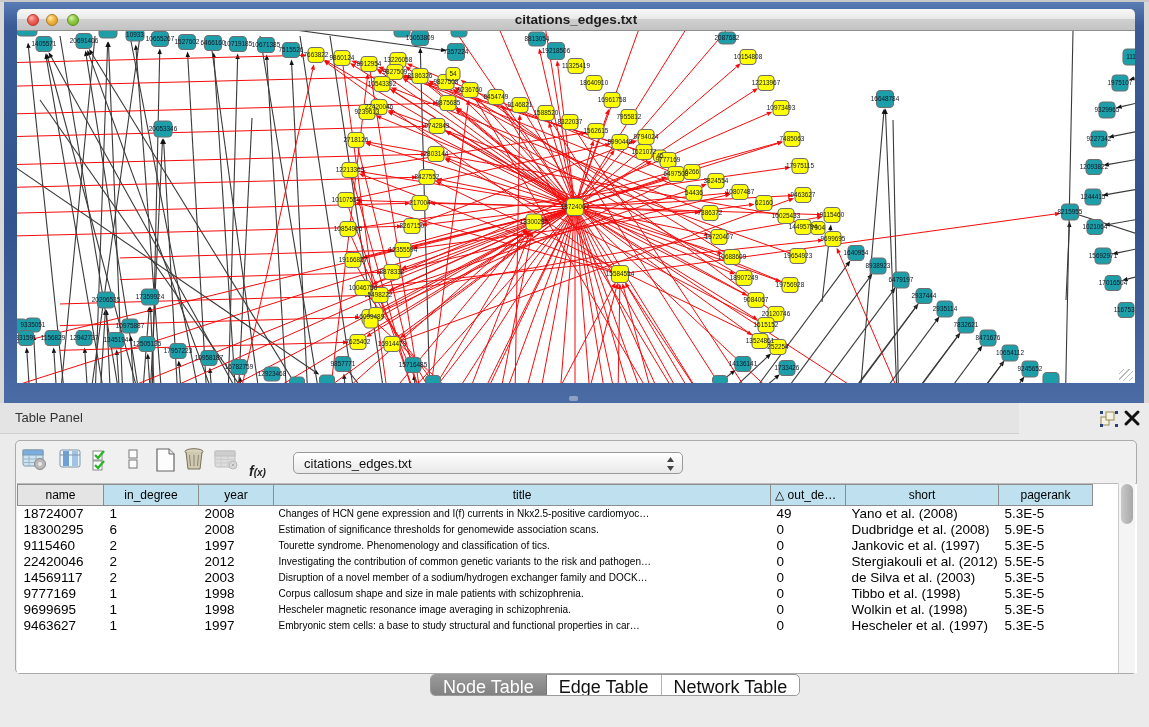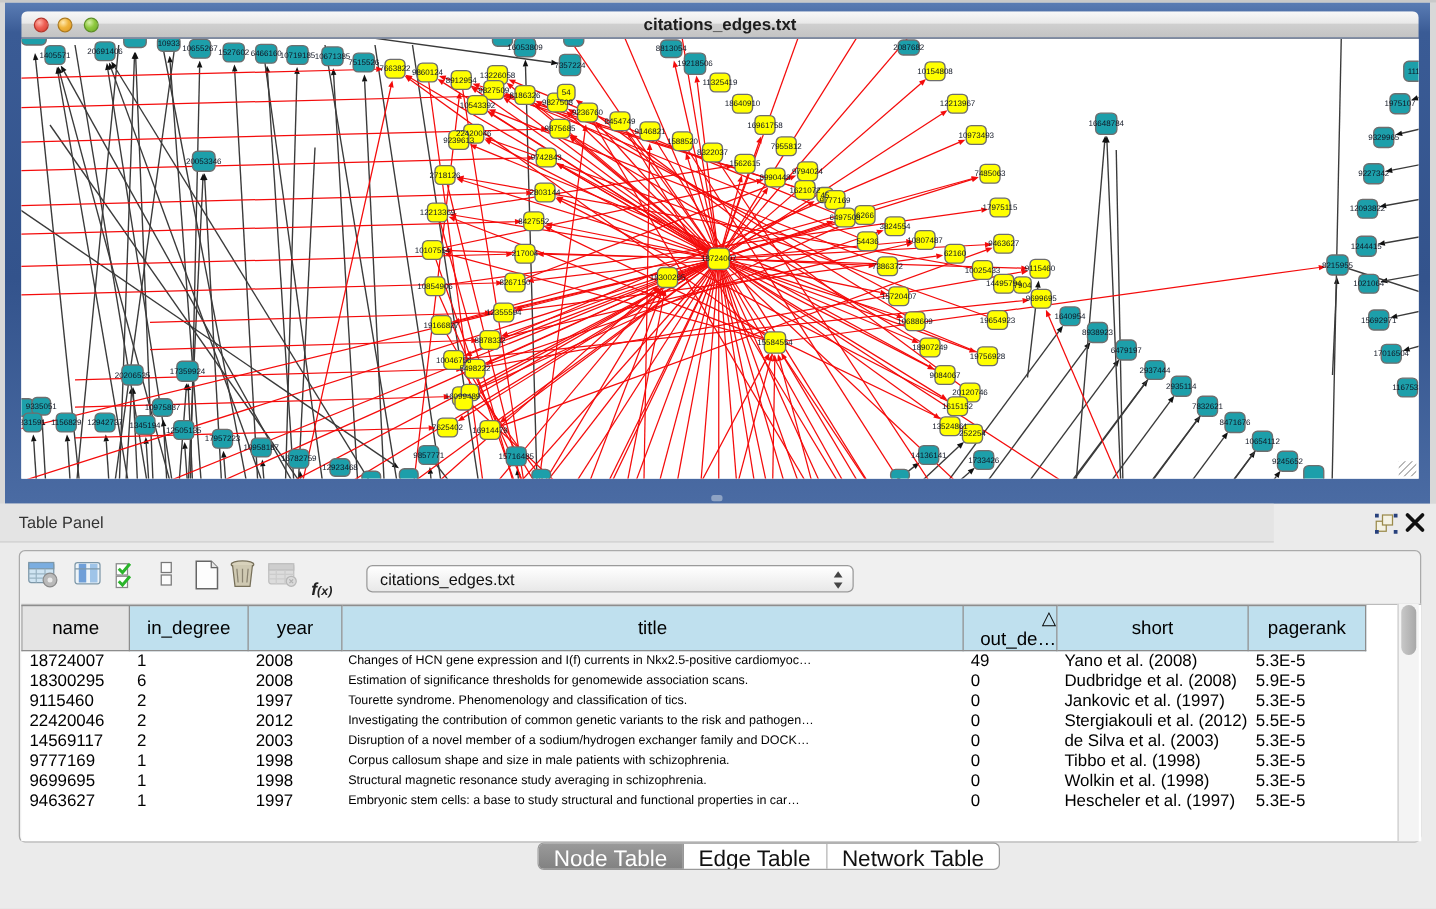--- a/index.html
+++ b/index.html
@@ -12,21 +12,21 @@
 
 #tpanel{position:absolute;left:0;top:403px;width:1149px;height:324px;background:#ebebeb}
 #tpanel-hdr{position:absolute;left:0;top:0;width:1019px;height:31px;background:#e4e4e4;border-bottom:1px solid #d0d0d0}
 #tpanel-hdr .t{position:absolute;left:15px;top:7px;font-size:13px;color:#333}
 #container{position:absolute;left:15px;top:37px;width:1122px;height:234px;background:#f0f0f0;border:1px solid #aaa;border-radius:5px}
 #toolbar{position:absolute;left:4px;top:5px;height:28px;width:1110px}
 #combo{position:absolute;left:273px;top:6px;width:390px;height:22px;border:1px solid #9a9a9a;border-radius:5px;background:linear-gradient(180deg,#fff,#e8e8e8);}
 #combo .ct{position:absolute;left:10px;top:3px;font-size:13px;color:#111}
 #tablearea{position:absolute;left:1px;top:42px;width:1120px;height:190px;background:#fff;overflow:hidden;border-top:1px solid #bbb}
 table.grid{width:1075px;border-collapse:collapse;table-layout:fixed;font-size:13.5px;color:#000}
-table.grid th{height:21px;font-weight:normal;font-size:15px;border-right:1px solid #8d8d8d;border-bottom:1px solid #8d8d8d;border-top:1px solid #8d8d8d;background:#bfe0ee;text-align:center;padding:0}
+table.grid th{height:21px;font-weight:normal;font-size:12px;border-right:1px solid #8d8d8d;border-bottom:1px solid #8d8d8d;border-top:1px solid #8d8d8d;background:#bfe0ee;text-align:center;padding:0}
 table.grid th.g{background:#e4e4e4;border-left:1px solid #8d8d8d}
 table.grid td{height:16px;padding:0 0 0 6px;white-space:nowrap;overflow:hidden}
 table.grid td.ttl{font-size:10px;padding-left:5px}
 #vsb{position:absolute;right:1px;top:42px;width:17px;height:190px;background:#f4f4f4;border-left:1px solid #ccc}
 #vsb .th{position:absolute;left:2px;top:1px;width:12px;height:40px;background:linear-gradient(90deg,#c8c8c8,#a8a8a8);border-radius:7px}
 
 #tabs{position:absolute;left:430px;top:271px;height:22px;display:flex;border:1px solid #9a9a9a;border-radius:5px;overflow:hidden;background:#fff}
 #tabs .tab{padding:2px 12px 0 12px;font-size:18px;color:#111;border-right:1px solid #b5b5b5;height:22px}
 #tabs .sel{background:linear-gradient(180deg,#9a9a9a,#7f7f7f);color:#fff;border-right:1px solid #777}
 </style></head><body>
@@ -808,21 +808,21 @@
             <col style="width:75px">
             <col style="width:153px">
             <col style="width:94px">
           </colgroup>
           <tbody>
             <tr>
               <th class="g">name</th>
               <th>in_degree</th>
               <th>year</th>
               <th>title</th>
-              <th style="text-align:right;padding-left:4px">△ out_de…</th>
+              <th style="text-align:left;padding-left:4px">△ out_de…</th>
               <th>short</th>
               <th>pagerank</th>
             </tr>
             <tr>
               <td>18724007</td>
               <td>1</td>
               <td>2008</td>
               <td class="ttl">Changes of HCN gene expression and I(f) currents in Nkx2.5-positive cardiomyoc…</td>
               <td>49</td>
               <td>Yano et al. (2008)</td>
@@ -870,21 +870,21 @@
               <td>1998</td>
               <td class="ttl">Corpus callosum shape and size in male patients with schizophrenia.</td>
               <td>0</td>
               <td>Tibbo et al. (1998)</td>
               <td>5.3E-5</td>
             </tr>
             <tr>
               <td>9699695</td>
               <td>1</td>
               <td>1998</td>
-              <td class="ttl">Structural magnetic resonance study averaging in schizophrenia.</td>
+              <td class="ttl">Hescheler magnetic resonance image averaging in schizophrenia.</td>
               <td>0</td>
               <td>Wolkin et al. (1998)</td>
               <td>5.3E-5</td>
             </tr>
             <tr>
               <td>9463627</td>
               <td>1</td>
               <td>1997</td>
               <td class="ttl">Embryonic stem cells: a base to study structural and functional properties in car…</td>
               <td>0</td>

